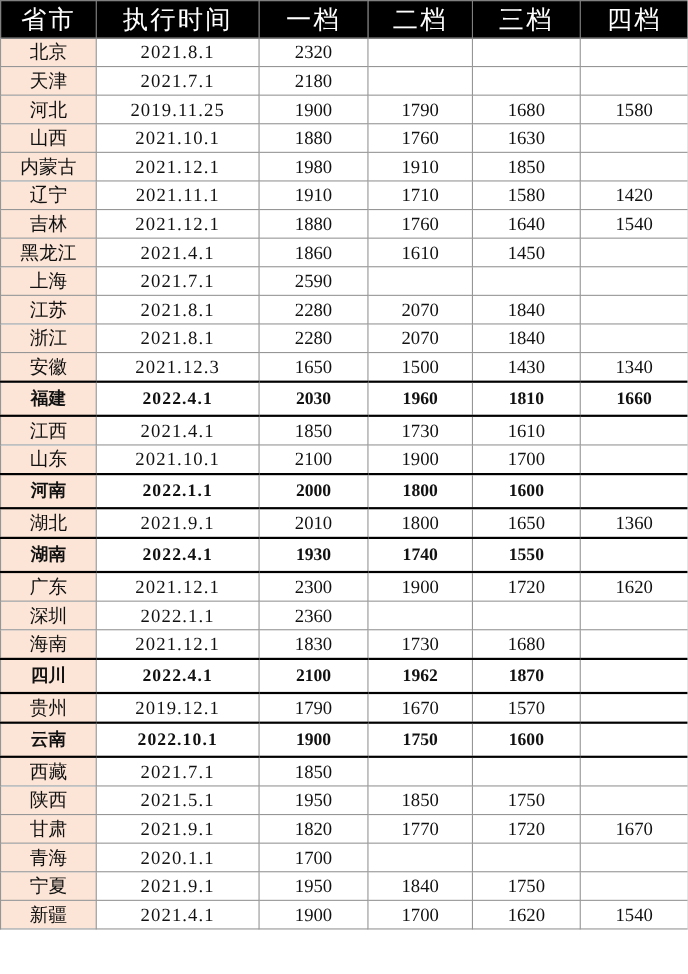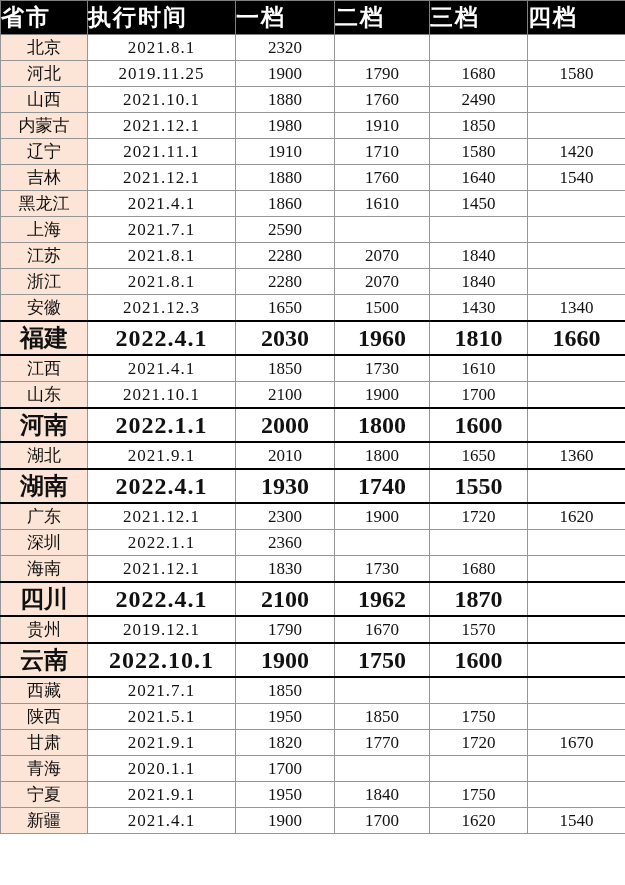--- a/index.html
+++ b/index.html
@@ -24,41 +24,41 @@
   }
   col.c-province{width:87px;}
   col.c-date{width:148px;}
   col.c-t1{width:99px;}
   col.c-t2{width:95px;}
   col.c-t3{width:98px;}
   col.c-t4{width:98px;}
   th{
     background:var(--header-bg);
     color:var(--header-text);
-    font-weight:bold;
+    font-weight:normal;
     font-size:23px;
     height:33px;
-    text-align:left;
+    text-align:center;
     border:1px solid #808080;
     letter-spacing:2px;
     padding:0;
   }
   td{
     border:1px solid var(--grid-line);
     text-align:center;
     font-size:17px;
     height:25px;
     padding:0;
     white-space:nowrap;
     overflow:hidden;
   }
   td.province{background:var(--province-fill);}
   tr.bold-row td{
     font-weight:bold;
-    font-size:24px;
+    font-size:16px;
     height:29px;
     border-top:2px solid var(--bold-border);
     border-bottom:2px solid var(--bold-border);
   }
   td.date-cell{letter-spacing:1px;margin-left:44px;}
 </style>
 </head>
 <body>
 
 <table>
@@ -83,33 +83,41 @@
   <tbody>
       <tr>
         <td class="province">北京</td>
         <td class="date-cell">2021.8.1</td>
         <td>2320</td>
         <td></td>
         <td></td>
         <td></td>
       </tr>
       <tr>
+        <td class="province">天津</td>
+        <td class="date-cell">2021.7.1</td>
+        <td>2180</td>
+        <td></td>
+        <td></td>
+        <td></td>
+      </tr>
+      <tr>
         <td class="province">河北</td>
         <td class="date-cell">2019.11.25</td>
         <td>1900</td>
         <td>1790</td>
         <td>1680</td>
         <td>1580</td>
       </tr>
       <tr>
         <td class="province">山西</td>
         <td class="date-cell">2021.10.1</td>
         <td>1880</td>
         <td>1760</td>
-        <td>2490</td>
+        <td>1630</td>
         <td></td>
       </tr>
       <tr>
         <td class="province">内蒙古</td>
         <td class="date-cell">2021.12.1</td>
         <td>1980</td>
         <td>1910</td>
         <td>1850</td>
         <td></td>
       </tr>

